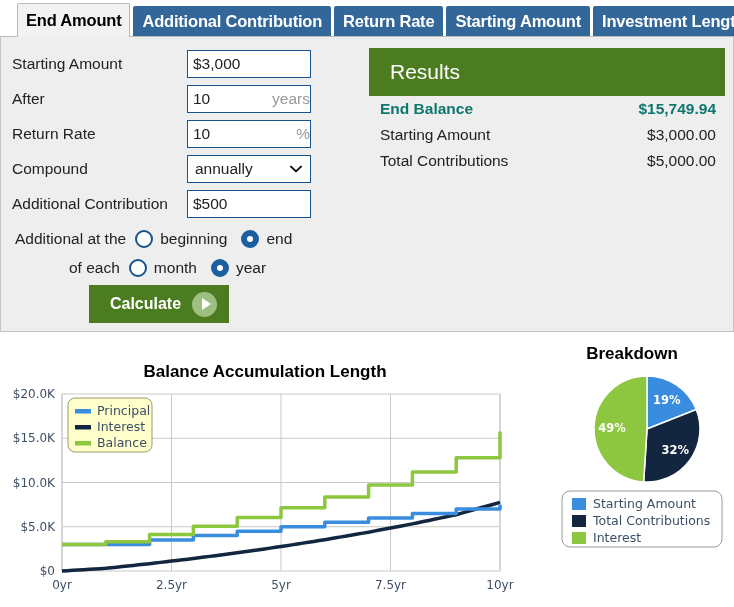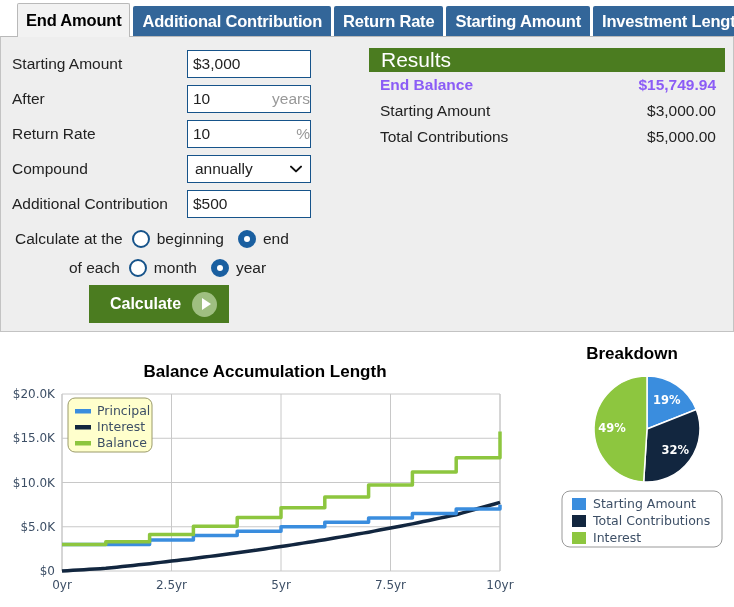--- a/index.html
+++ b/index.html
@@ -125,33 +125,33 @@
     content: ""; width: 0; height: 0;
     border-left: 9px solid #ffffff;
     border-top: 6px solid transparent;
     border-bottom: 6px solid transparent;
     margin-left: 3px;
   }
 
   
   .results { position: absolute; left: 368px; top: 11px; width: 356px; }
   .reshead {
-    height: 24px; background: #4b7c20;
+    height: 48px; background: #4b7c20;
     display: flex; align-items: center;
-    padding-left: 12px;
+    padding-left: 21px;
   }
   .reshead span { color: #ffffff; font-size: 21px; }
   .resrow {
     height: 26px; display: flex; align-items: center;
     padding: 0 9px 0 11px;
     font-size: 15.5px; color: #222222;
   }
   .resrow .rk { flex: 1; white-space: nowrap; }
   .resrow .rv { white-space: nowrap; }
-  .resrow.bold { font-weight: bold; color: #8b5cf6; }
+  .resrow.bold { font-weight: bold; color: #0f766e; }
 
   
   .chartzone { position: absolute; left: 0; top: 336px; width: 734px; height: 271px; background:#ffffff; }
   .ctitle {
     position: absolute; font-weight: bold; color: #000000;
     white-space: nowrap;
   }
   #line-title { left: 0; top: 26px; width: 530px; text-align: center; font-size: 17px; }
   #pie-title  { left: 530px; top: 8px; width: 204px; text-align: center; font-size: 17px; }
 
@@ -223,21 +223,21 @@
       </div>
 
       <div class="frow" style="top:151px;">
         <div class="flabel">Additional Contribution</div>
         <div class="fieldwrap">
           <span class="val">$500</span>
         </div>
       </div>
 
       <div class="radiorow" style="left:14px; top:188px;">
-        <span>Calculate at the</span>
+        <span>Additional at the</span>
         <span style="width:9px;"></span>
         <span class="radio"></span>
         <span class="rlabel">beginning</span>
         <span style="width:14px;"></span>
         <span class="radio on"></span>
         <span class="rlabel">end</span>
       </div>
 
       <div class="radiorow" style="left:68px; top:217px;">
         <span>of each</span>

